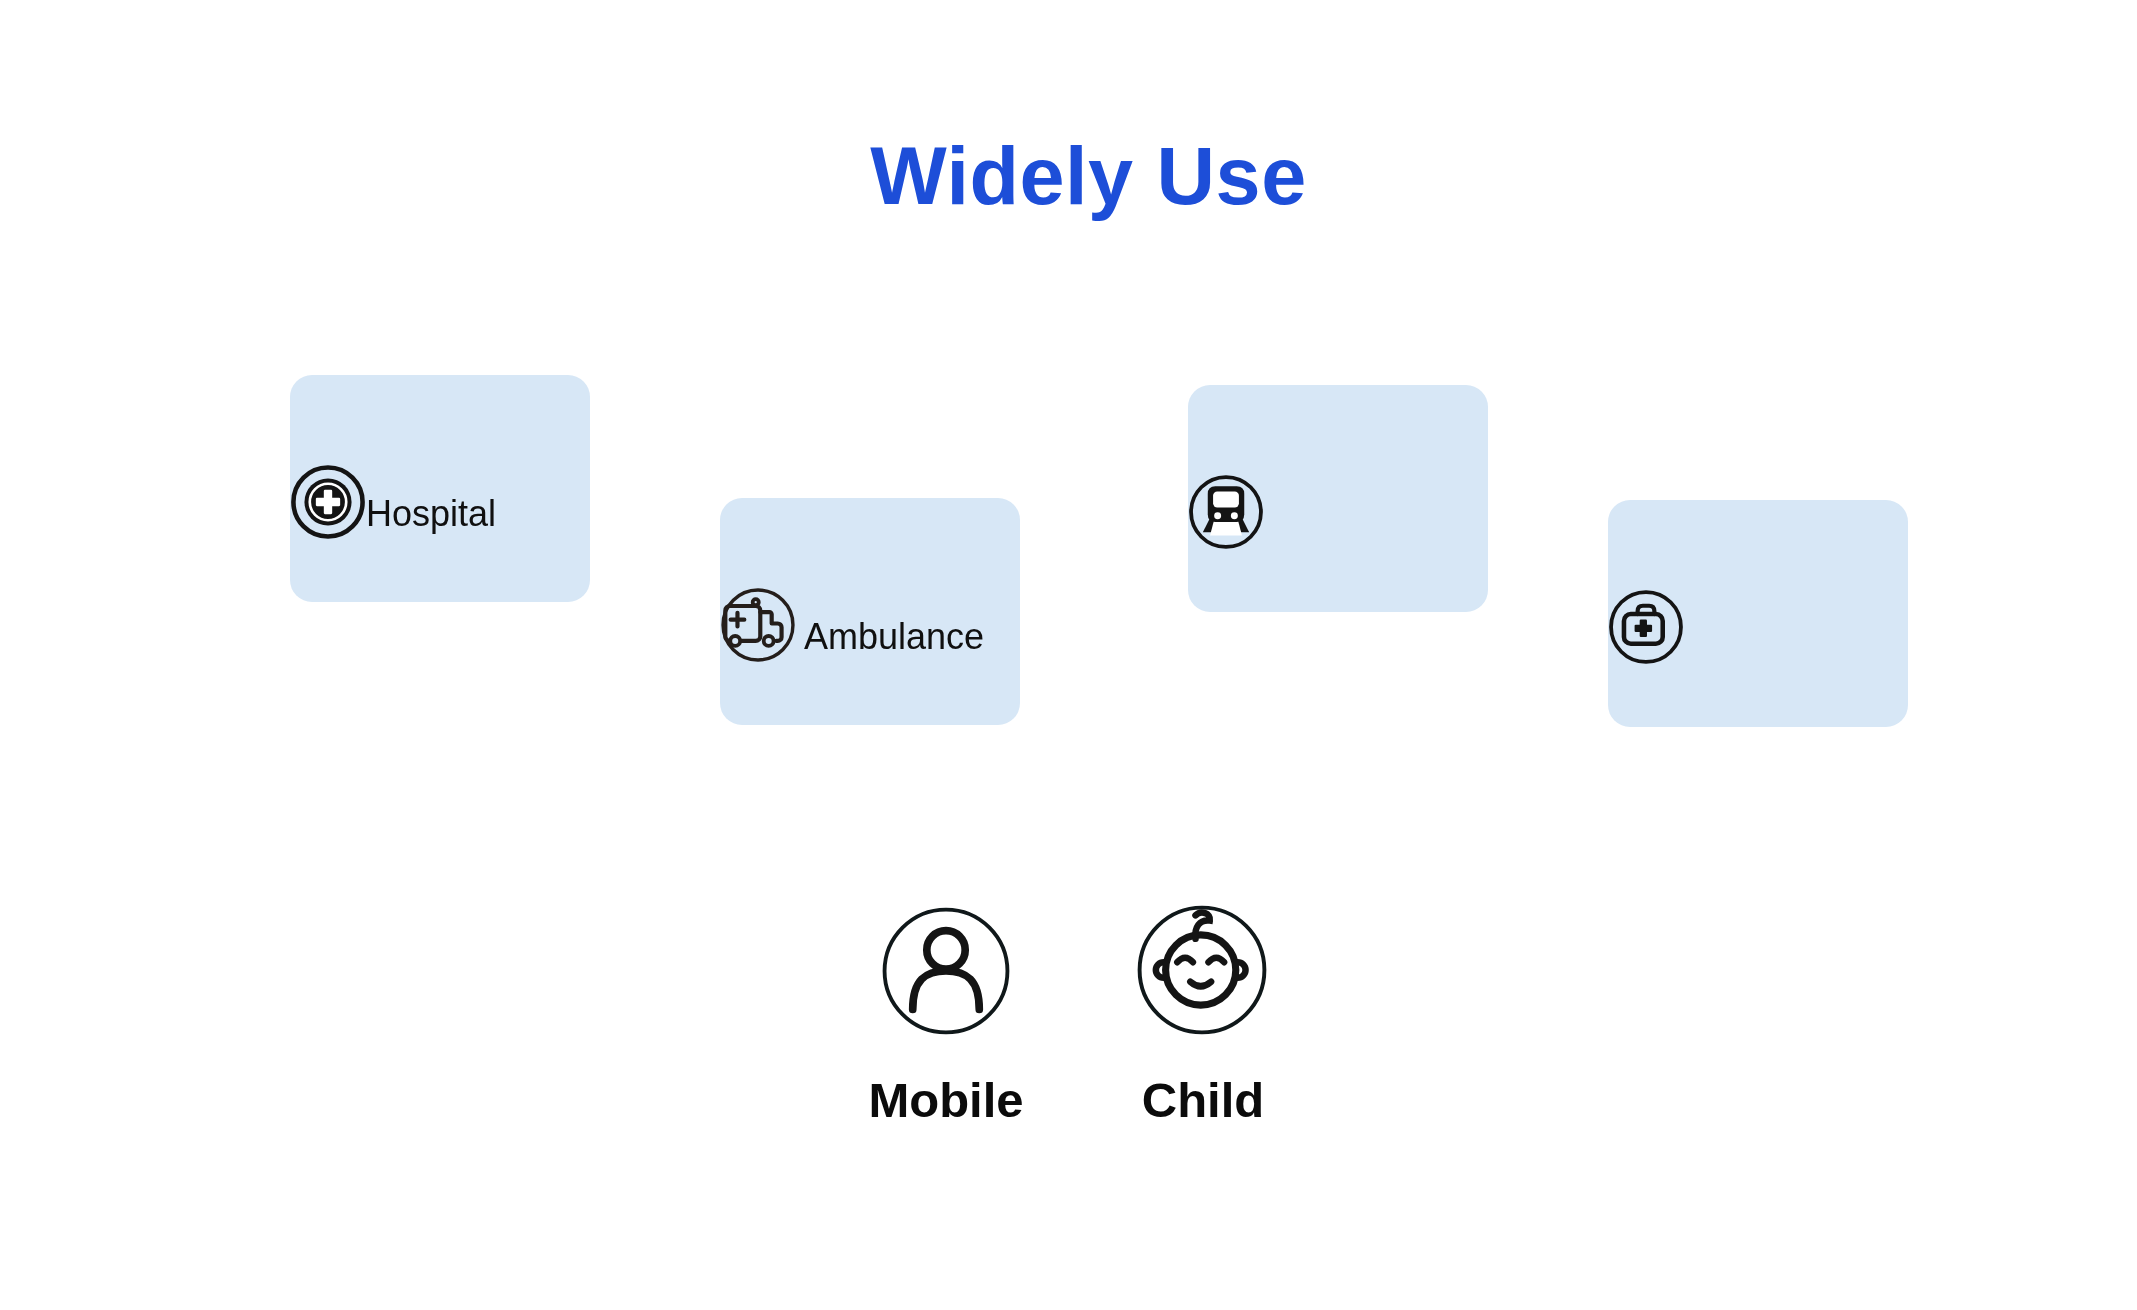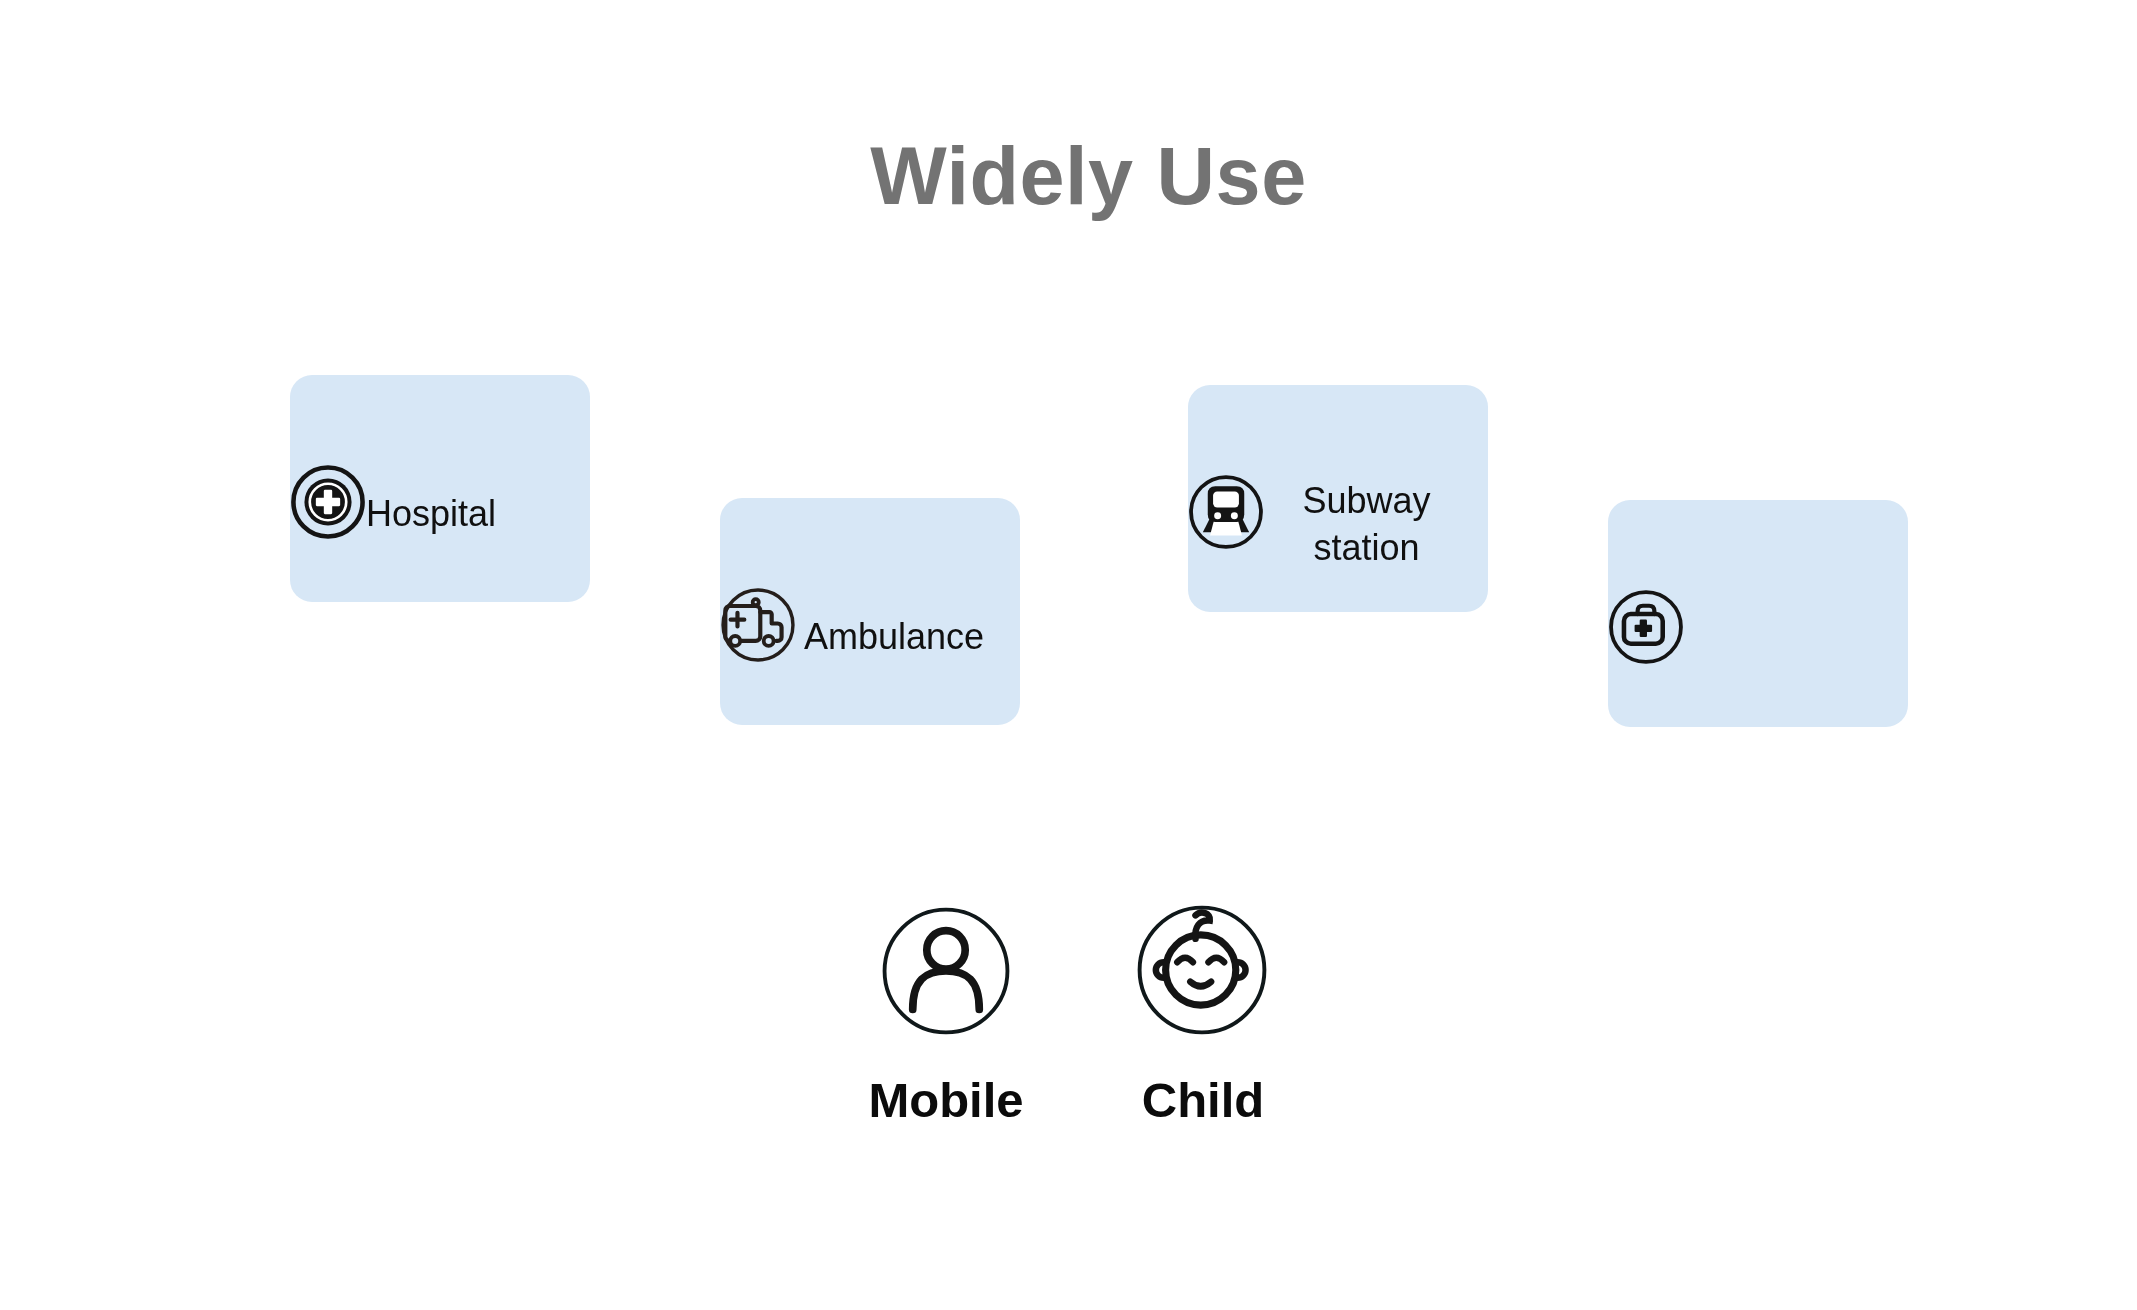--- a/index.html
+++ b/index.html
@@ -13,21 +13,21 @@
     color: #111111;
   }
   .page-title {
     position: absolute;
     left: 0; right: 0;
     top: 136px;
     text-align: center;
     font-size: 81px;
     font-weight: 700;
     letter-spacing: 0.5px;
-    color: #737373;
+    color: #1d4ed8;
     line-height: 1;
     margin-left: 40px;
   }
   .card {
     position: absolute;
     width: 300px;
     height: 227px;
     background: #d7e7f6;
     border-radius: 22px;
     display: flex;
@@ -106,21 +106,20 @@
     <svg viewBox="0 0 100 100" xmlns="http://www.w3.org/2000/svg">
       <circle cx="50" cy="50" r="46" fill="none" stroke="#141414" stroke-width="5"></circle>
       <path d="M30,56 L19.5,76.5 L80.5,76.5 L70,56 Z" fill="#141414"></path>
       <path d="M35.5,56 L29,81 L71,81 L64.5,56 Z" fill="#ffffff"></path>
       <path d="M36,16 h28 q10,0 10,10 v27 q0,10 -10,10 h-28 q-10,0 -10,-10 v-27 q0,-10 10,-10 Z" fill="#141414"></path>
       <rect x="33" y="23" width="34" height="21" rx="5.5" fill="#ffffff"></rect>
       <circle cx="39" cy="55" r="4.6" fill="#ffffff"></circle>
       <circle cx="61" cy="55" r="4.6" fill="#ffffff"></circle>
     </svg>
   </span>
-  <div class="card-label">Subway station</div>
 </div>
 
 <div class="card" id="card-mobile-healthcare">
   <span class="icon">
     <svg viewBox="0 0 100 100" xmlns="http://www.w3.org/2000/svg">
       <circle cx="50" cy="50" r="46" fill="none" stroke="#141414" stroke-width="5"></circle>
       <path d="M39,33 v-4 q0,-7 7,-7 h8 q7,0 7,7 v4" fill="none" stroke="#141414" stroke-width="5.5" stroke-linecap="round"></path>
       <rect x="21" y="33" width="51" height="39" rx="9" fill="none" stroke="#141414" stroke-width="6"></rect>
       <rect x="35" y="47" width="23" height="9.6" rx="1.5" fill="#141414"></rect>
       <rect x="41.7" y="40.2" width="9.6" height="23" rx="1.5" fill="#141414"></rect>

